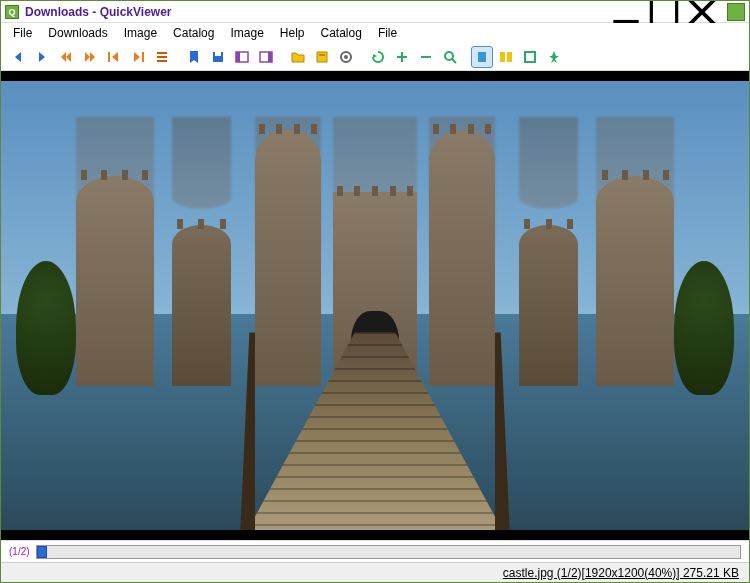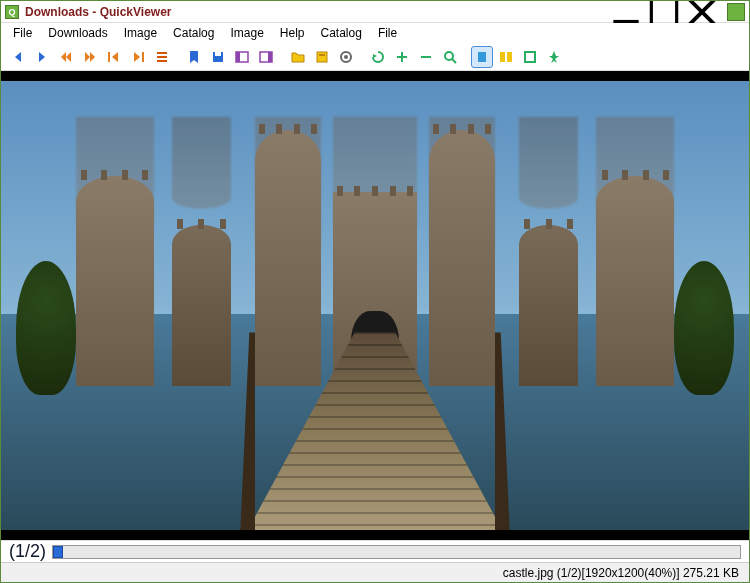--- a/index.html
+++ b/index.html
@@ -24,21 +24,21 @@
     border-bottom: 1px solid #ddd;
   }
   .titlebar .app-icon {
     width: 14px; height: 14px;
     background: #6db33f;
     border: 1px solid #4a7a2a;
     margin-right: 6px;
     display:flex;align-items:center;justify-content:center;
     color:#fff;font-size:9px;font-weight:bold;
   }
-  .titlebar .title { font-weight: bold; font-size: 12px; color: #7f1d1d; }
+  .titlebar .title { font-weight: bold; font-size: 12px; color: #4c1d95; }
   .titlebar .spacer { flex: 1; }
   .winbtn {
     width: 38px;
     height: 20px;
     display: flex;
     align-items: center;
     justify-content: center;
     font-size: 13px;
     color: #333;
     cursor: pointer;
@@ -132,39 +132,40 @@
   
   .bottombar {
     height: 22px;
     background: #fff;
     display:flex;
     align-items:center;
     padding: 0 8px;
     gap:6px;
     border-top:1px solid #ddd;
   }
-  .page-indicator { font-size:18px; color:#0f172a; }
+  .page-indicator { font-size:10px; color:#a21caf; }
   .progressbar {
     flex:1; height:14px; border:1px solid #999; background:#e8e8e8;
     position:relative;
   }
   .progress-thumb{
     position:absolute;left:0;top:0;bottom:0;width:10px;background:#2a6ad4;border:1px solid #1a4aa4;
   }
   
   .statusbar {
     height: 20px;
     background: #f0f0f0;
     border-top: 1px solid #ccc;
     display:flex;
     align-items:center;
     justify-content:flex-end;
     padding: 0 10px;
     font-size:12px;
     color:#000;
+    text-decoration:underline;
   }
 </style>
 </head>
 <body>
 
 <div class="titlebar">
   <div class="app-icon">Q</div>
   <div class="title">Downloads - QuickViewer</div>
   <div class="spacer"></div>
   <div class="winbtn">

